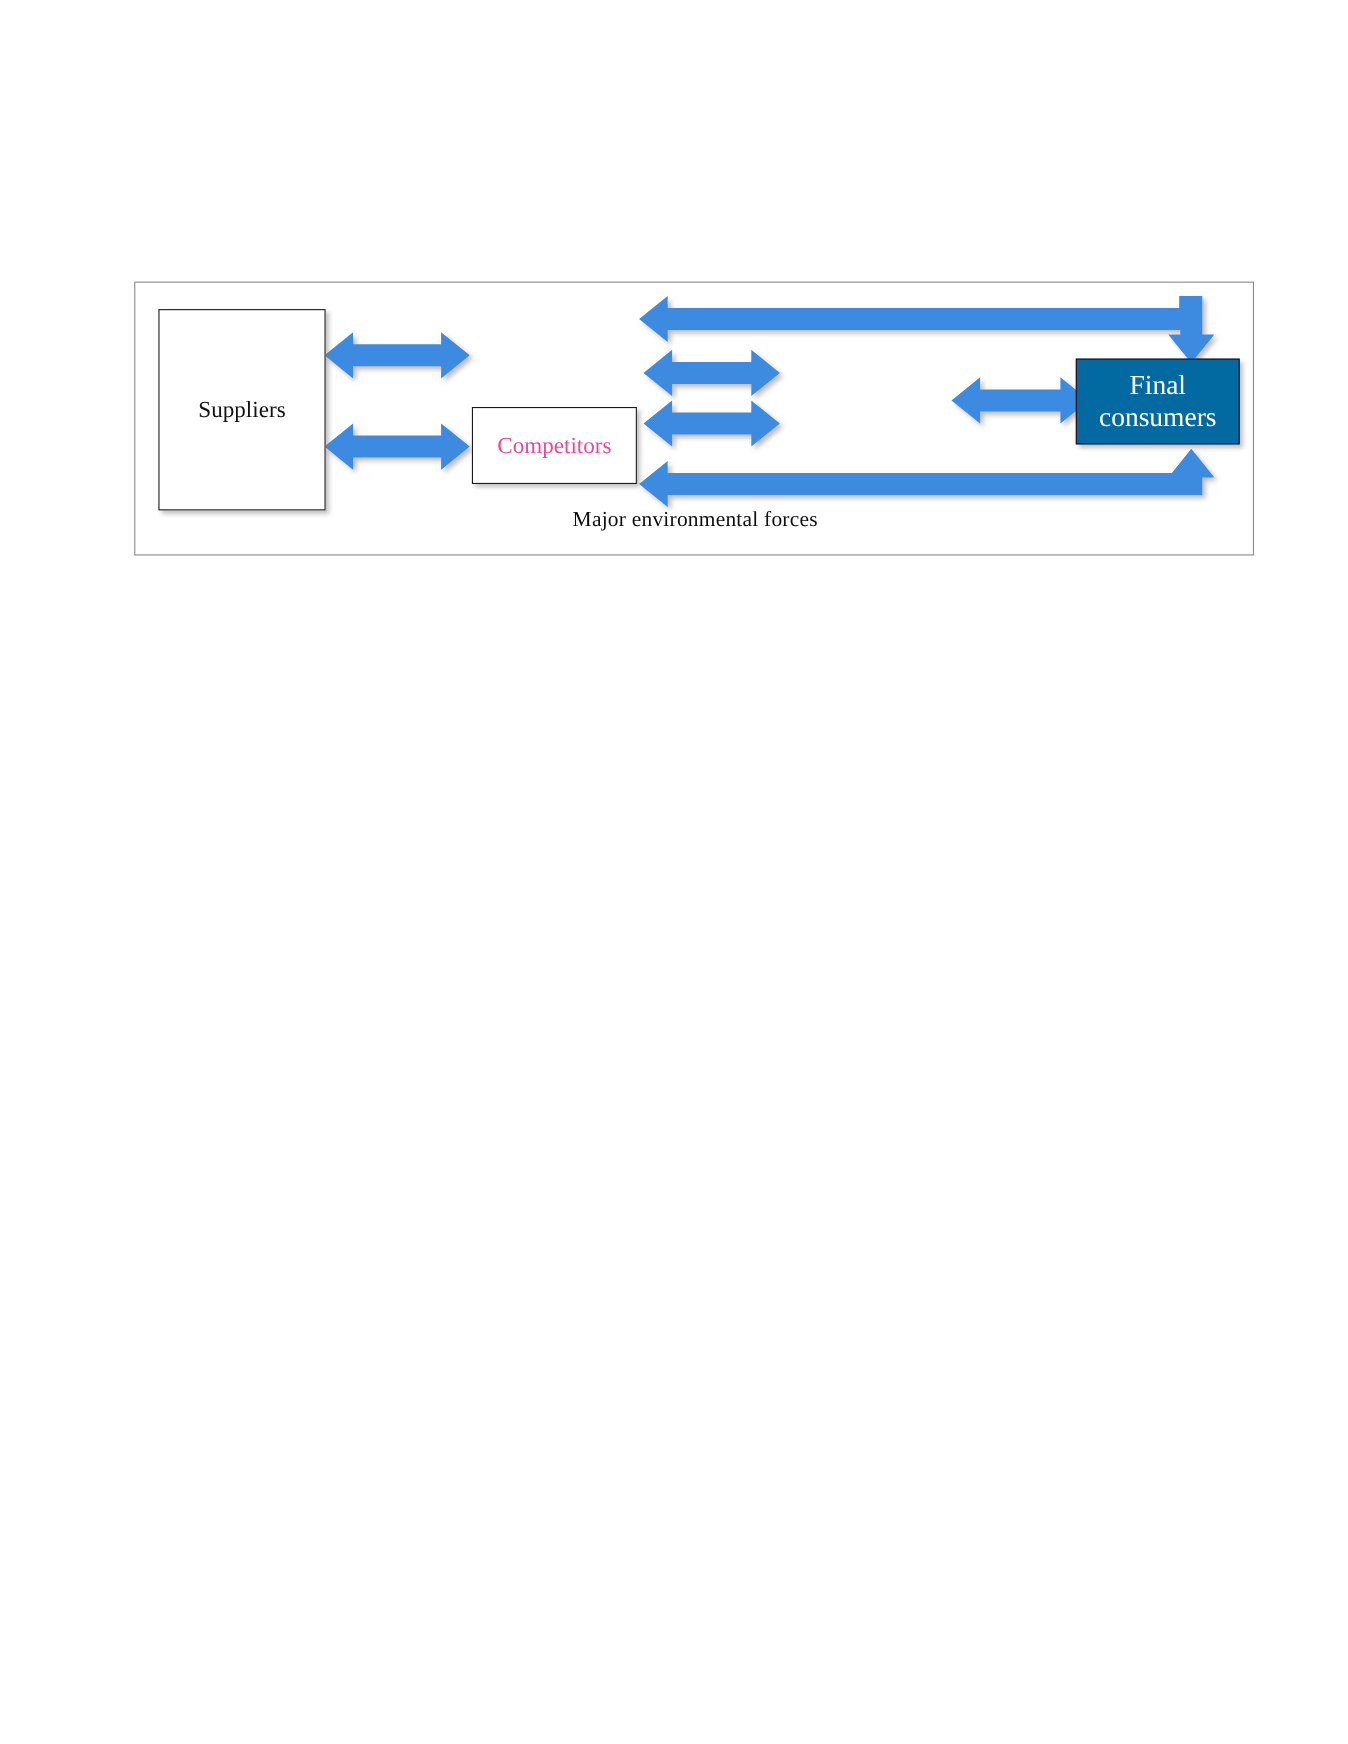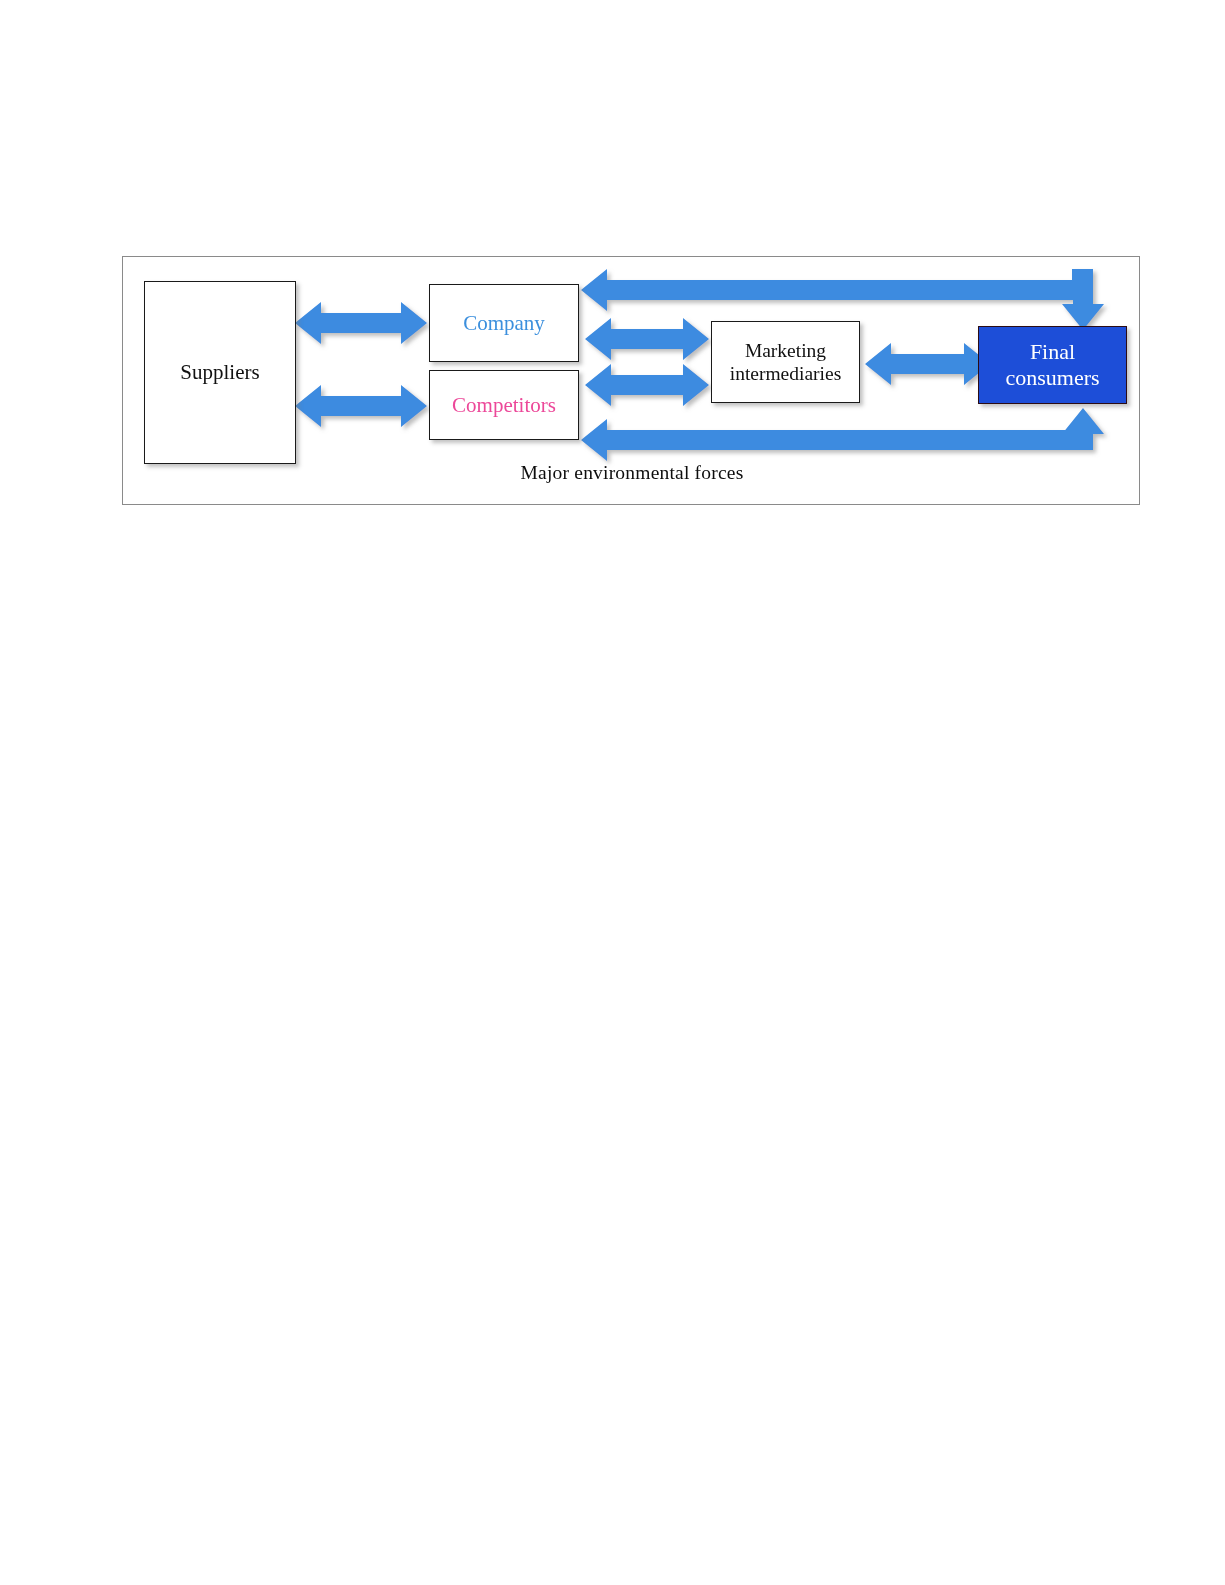--- a/index.html
+++ b/index.html
@@ -58,22 +58,22 @@
   #node-competitors {
     left: 306px; top: 113px; width: 150px; height: 70px;
     font-size: 21px; color: #ec4899;
   }
   #node-marketing-intermediaries {
     left: 588px; top: 64px;  width: 149px; height: 82px;
     font-size: 19.5px; color: #111111;
   }
   #node-final-consumers {
     left: 855px; top: 69px;  width: 149px; height: 78px;
-    font-size: 22px; color: #ffffff;
-    background: #1d4ed8;
+    font-size: 25px; color: #ffffff;
+    background: #0369a1;
     border: 1.5px solid #2b0c14;
   }
 
   
   #env-caption {
     position: absolute;
     left: 0;
     top: 205px;
     width: 1018px;
     text-align: center;
@@ -121,32 +121,25 @@
 
     <polygon class="arrow-shape" filter="url(#arrShadow)" points="458,33 484,12 484,23 949,23 949,12 970,12 970,47 981,47 960,73 939,47 950,47 950,43 484,43 484,54"></polygon>
 
     <polygon class="arrow-shape" filter="url(#arrShadow)" points="458,183 484,162 484,173 950,173 950,177 939,177 960,151 981,177 970,177 970,193 484,193 484,204"></polygon>
   </svg>
 
   <div class="node" id="node-suppliers">
     <span class="node-label">Suppliers</span>
   </div>
 
-  <div class="node" id="node-company">
-    <span class="node-label">Company</span>
-  </div>
 
   <div class="node" id="node-competitors">
     <span class="node-label">Competitors</span>
   </div>
 
-  <div class="node" id="node-marketing-intermediaries">
-    <span class="node-label">Marketing
-intermediaries</span>
-  </div>
 
   <div class="node" id="node-final-consumers">
     <span class="node-label">Final
 consumers</span>
   </div>
 
   <div id="env-caption">Major environmental forces</div>
 
 </div>
 

